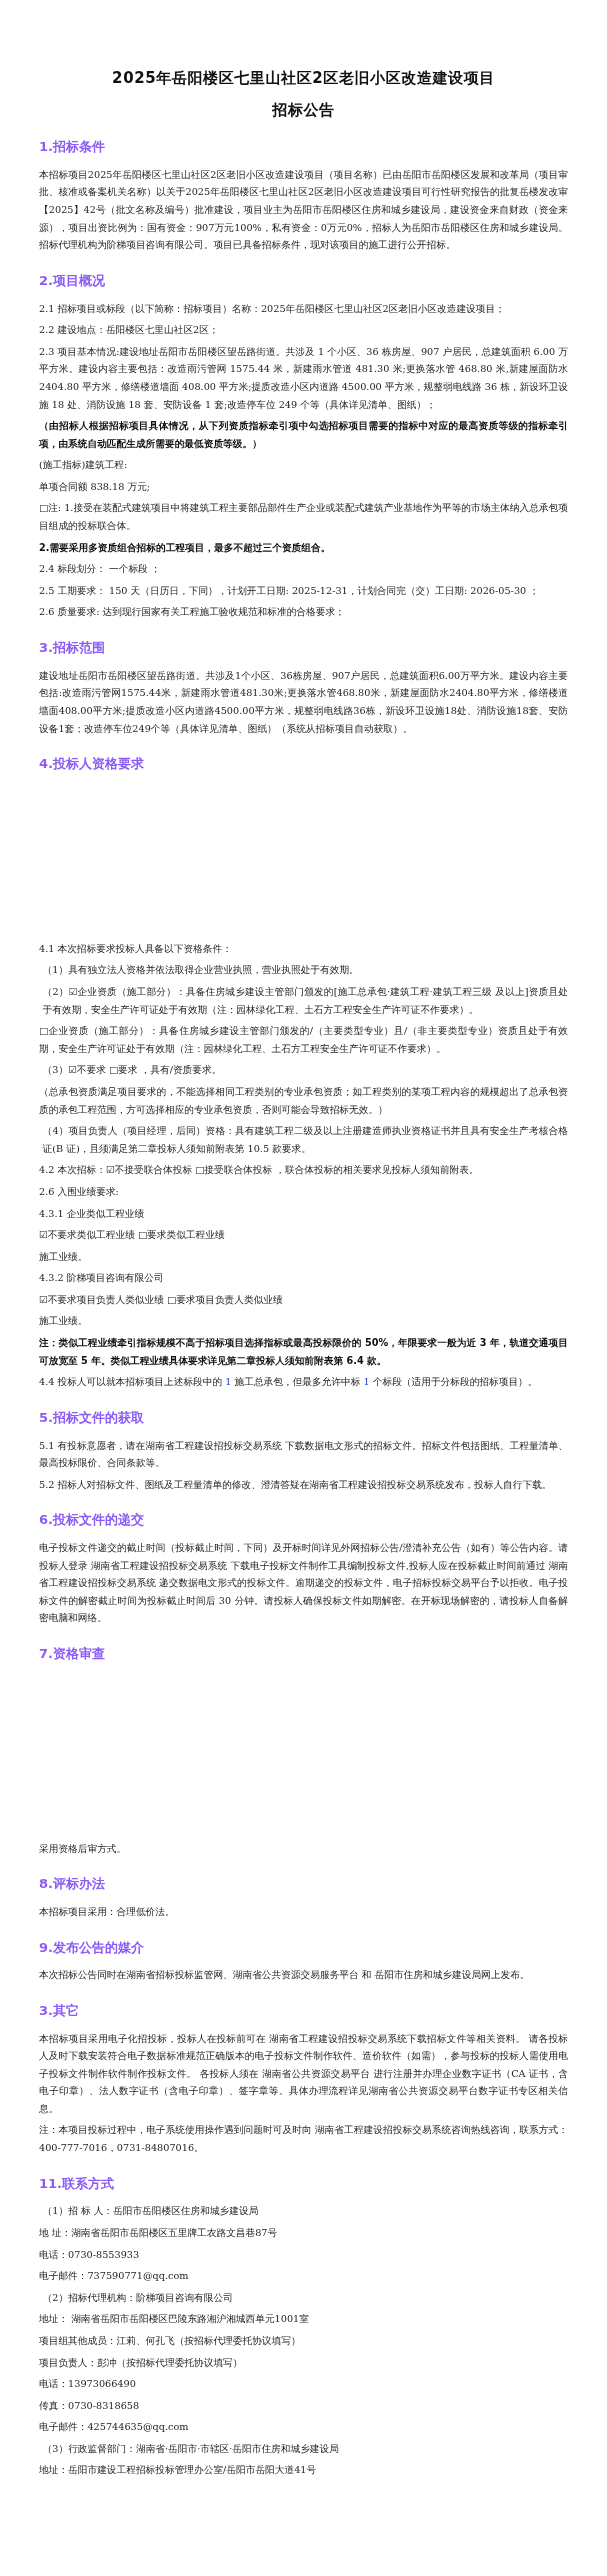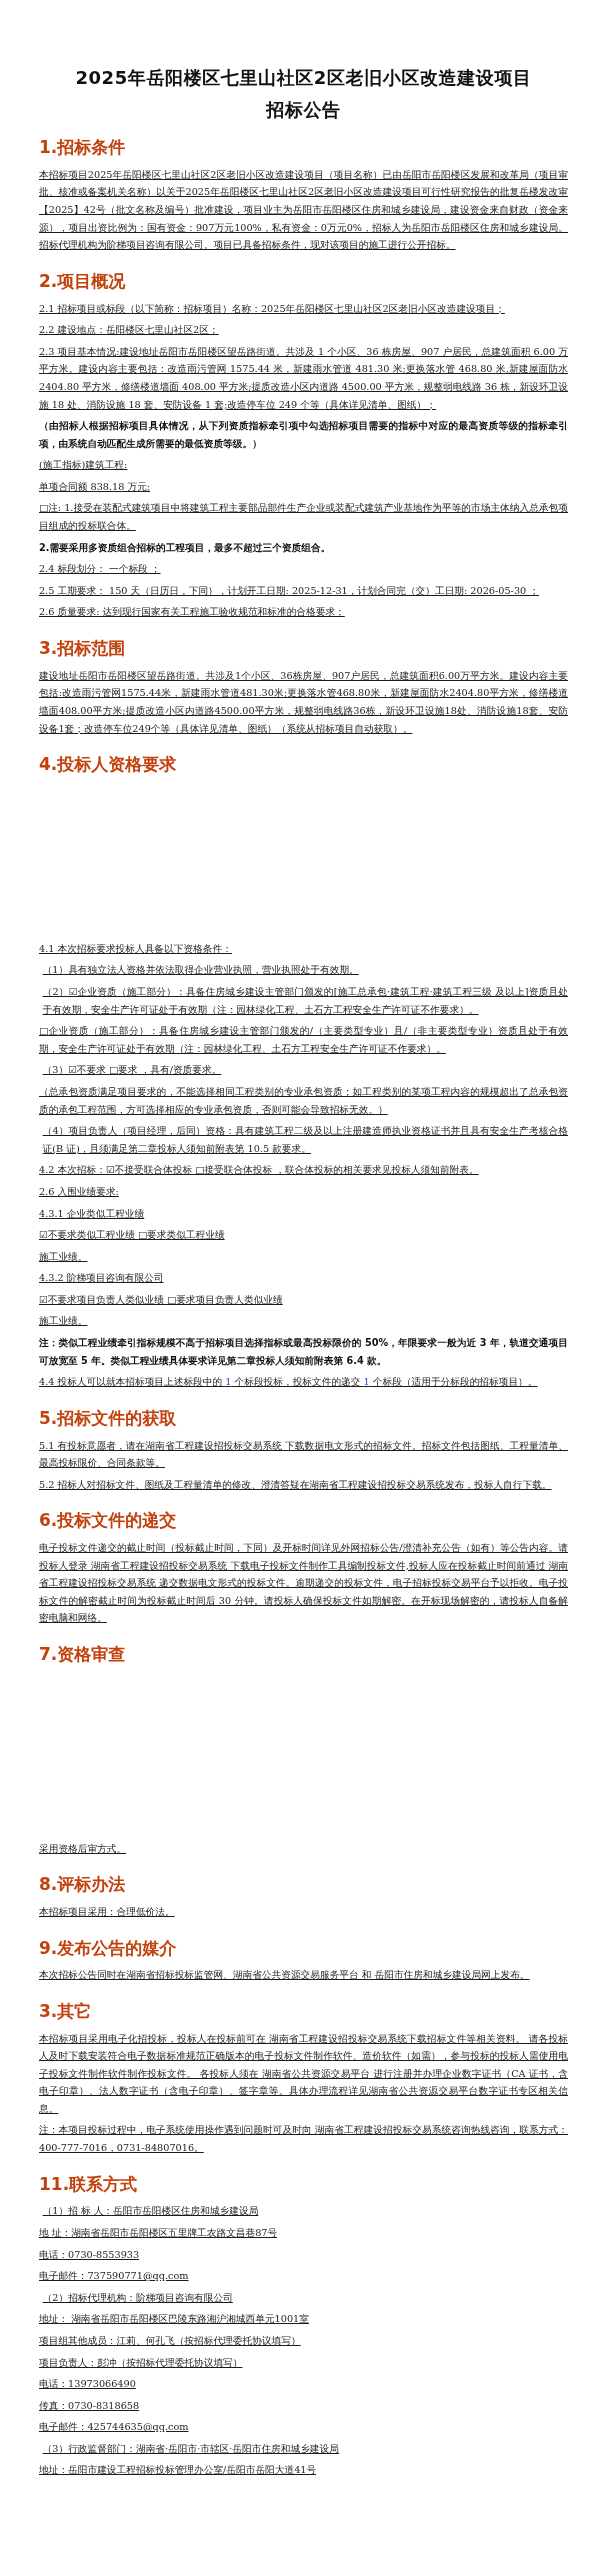--- a/index.html
+++ b/index.html
@@ -12,36 +12,36 @@
     padding:68px 39px 36px 39px;
     color:#1c1c1c;
     font-family:"DejaVu Serif","Liberation Serif",serif;
     font-size:9.7px;
     line-height:17.6px;
   }
   .doc-title{
     text-align:center;
     font-family:"DejaVu Sans","Liberation Sans",sans-serif;
     font-weight:bold;
-    font-size:18px;
+    font-size:15px;
     line-height:20.6px;
     color:#111;
     margin:0 0 11px 0;
     letter-spacing:0.6px;
   }
   .doc-title.second{margin-bottom:8px;}
   h2.sec-h{
     font-family:"DejaVu Sans","Liberation Sans",sans-serif;
     font-weight:bold;
-    font-size:17px;
+    font-size:13px;
     line-height:18px;
-    color:#c2410c;
+    color:#8b5cf6;
     margin:18px 0 9.7px 0;
   }
-  p.body{margin:4px 0;text-align:justify;text-decoration:underline;}
+  p.body{margin:4px 0;text-align:justify;}
   p.body.ind{padding-left:3.6px;}
   p.bold-note{
     margin:2.4px 0;
     font-family:"DejaVu Sans","Liberation Sans",sans-serif;
     font-weight:bold;
     color:#111;
     text-align:justify;
   }
   .blue{color:#2244cc;}
   .page-break-gap{width:100%;}
@@ -86,21 +86,21 @@
   <p class="body ind">（4）项目负责人（项目经理，后同）资格：具有建筑工程二级及以上注册建造师执业资格证书并且具有安全生产考核合格证(B 证)，且须满足第二章投标人须知前附表第 10.5 款要求。</p>
   <p class="body">4.2 本次招标：☑不接受联合体投标 □接受联合体投标 ，联合体投标的相关要求见投标人须知前附表。</p>
   <p class="body">2.6 入围业绩要求:</p>
   <p class="body">4.3.1 企业类似工程业绩</p>
   <p class="body">☑不要求类似工程业绩 □要求类似工程业绩</p>
   <p class="body">施工业绩。</p>
   <p class="body">4.3.2 阶梯项目咨询有限公司</p>
   <p class="body">☑不要求项目负责人类似业绩 □要求项目负责人类似业绩</p>
   <p class="body">施工业绩。</p>
   <p class="bold-note">注：类似工程业绩牵引指标规模不高于招标项目选择指标或最高投标限价的 50%，年限要求一般为近 3 年，轨道交通项目可放宽至 5 年。类似工程业绩具体要求详见第二章投标人须知前附表第 6.4 款。</p>
-  <p class="body"><span>4.4 投标人可以就本招标项目上述标段中的 </span><span class="blue">1</span><span> 个标段投标，投标文件的递交 </span><span class="blue">1</span><span> 个标段（适用于分标段的招标项目）。</span></p>
+  <p class="body"><span>4.4 投标人可以就本招标项目上述标段中的 </span><span class="blue">1</span><span> 施工总承包，但最多允许中标 </span><span class="blue">1</span><span> 个标段（适用于分标段的招标项目）。</span></p>
 
   <h2 class="sec-h">5.招标文件的获取</h2>
   <p class="body">5.1 有投标意愿者，请在湖南省工程建设招投标交易系统 下载数据电文形式的招标文件。招标文件包括图纸、工程量清单、最高投标限价、合同条款等。</p>
   <p class="body">5.2 招标人对招标文件、图纸及工程量清单的修改、澄清答疑在湖南省工程建设招投标交易系统发布，投标人自行下载。</p>
 
   <h2 class="sec-h">6.投标文件的递交</h2>
   <p class="body">电子投标文件递交的截止时间（投标截止时间，下同）及开标时间详见外网招标公告/澄清补充公告（如有）等公告内容。请投标人登录 湖南省工程建设招投标交易系统 下载电子投标文件制作工具编制投标文件,投标人应在投标截止时间前通过 湖南省工程建设招投标交易系统 递交数据电文形式的投标文件。逾期递交的投标文件，电子招标投标交易平台予以拒收。电子投标文件的解密截止时间为投标截止时间后 30 分钟。请投标人确保投标文件如期解密。在开标现场解密的，请投标人自备解密电脑和网络。</p>
 
   <h2 class="sec-h">7.资格审查</h2>
   <div class="page-break-gap gap-s7"></div>

